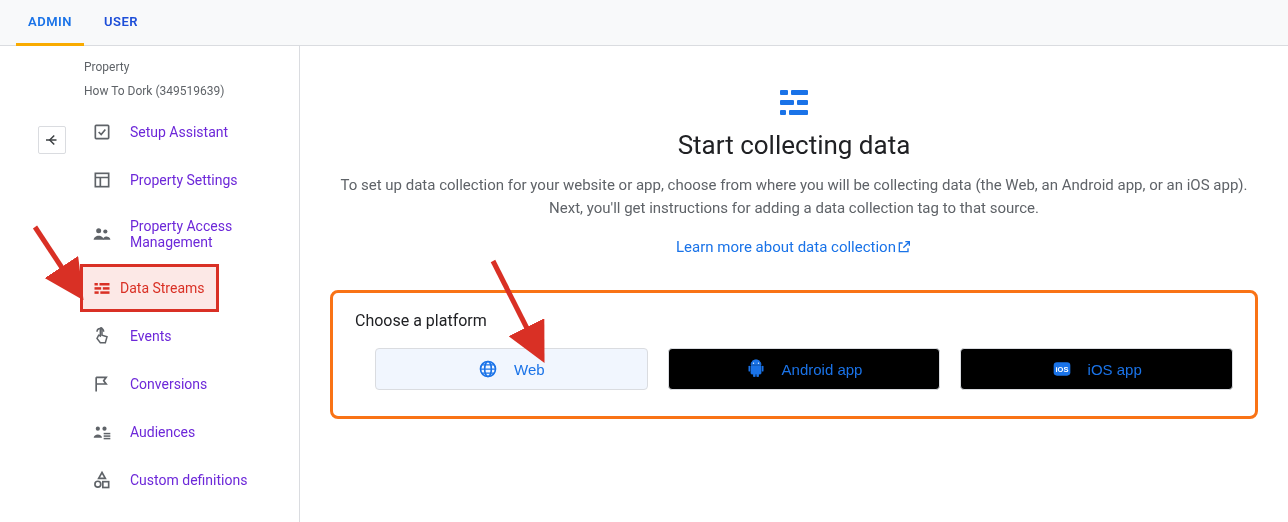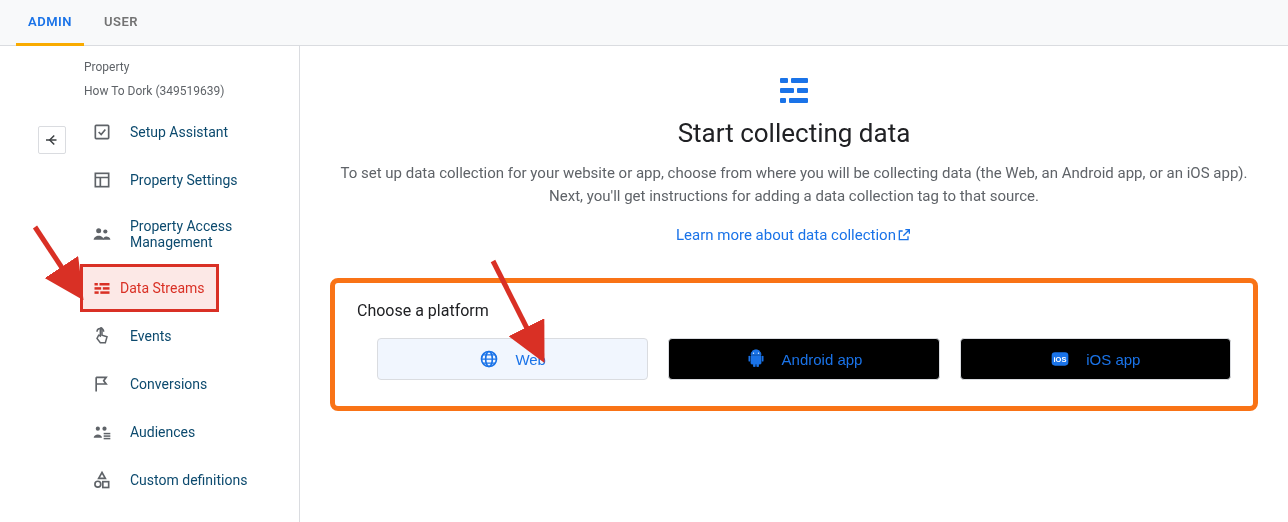--- a/index.html
+++ b/index.html
@@ -19,21 +19,21 @@
       display: flex;
       align-items: center;
       gap: 8px;
       height: 46px;
     }
     .tab {
       font-size: 13px;
       font-weight: 600;
       letter-spacing: 0.5px;
       padding: 14px 12px;
-      color: #737373;
+      color: #1d4ed8;
       cursor: pointer;
       border-bottom: 3px solid transparent;
     }
     .tab.active {
       color: #1a73e8;
       border-bottom-color: #f9ab00;
     }
     .layout {
       display: flex;
       height: calc(100% - 46px);
@@ -81,21 +81,21 @@
       font-size: 12px;
       color: #5f6368;
       padding: 2px 0 10px 4px;
     }
     .nav-item {
       display: flex;
       align-items: center;
       gap: 18px;
       padding: 14px 12px;
       font-size: 14px;
-      color: #0c4a6e;
+      color: #6d28d9;
       cursor: pointer;
       border-radius: 0;
     }
     .nav-item .icon { width: 20px; height: 20px; color: #5f6368; flex-shrink: 0; display: flex; align-items: center; justify-content: center; }
     .nav-item.active {
       background: #fce8e6;
       color: #d93025;
       position: relative;
     }
     .nav-item.active .icon { color: #d93025; }
@@ -106,21 +106,21 @@
       gap: 8px;
     }
     .content {
       flex: 1;
       padding: 30px 30px;
       position: relative;
     }
     .hero {
       text-align: center;
       max-width: 920px;
-      margin: 0 auto;
+      margin: 12px auto;
     }
     .hero-icon { margin-bottom: 12px; display: flex; justify-content: center; }
     .hero-title {
       font-size: 26px;
       font-weight: 400;
       color: #202124;
       margin-bottom: 14px;
     }
     .hero-desc {
       font-size: 15px;
@@ -131,21 +131,21 @@
     .learn-link {
       color: #1a73e8;
       font-size: 15px;
       text-decoration: none;
       display: inline-flex;
       align-items: center;
       cursor: pointer;
     }
     .platform-card {
       margin-top: 34px;
-      border: 5px solid #f97316;
+      border: 3px solid #f97316;
       border-radius: 8px;
       padding: 18px 22px 26px;
     }
     .platform-title {
       font-size: 16px;
       color: #202124;
       margin-bottom: 18px;
     }
     .platform-row {
       display: flex;

